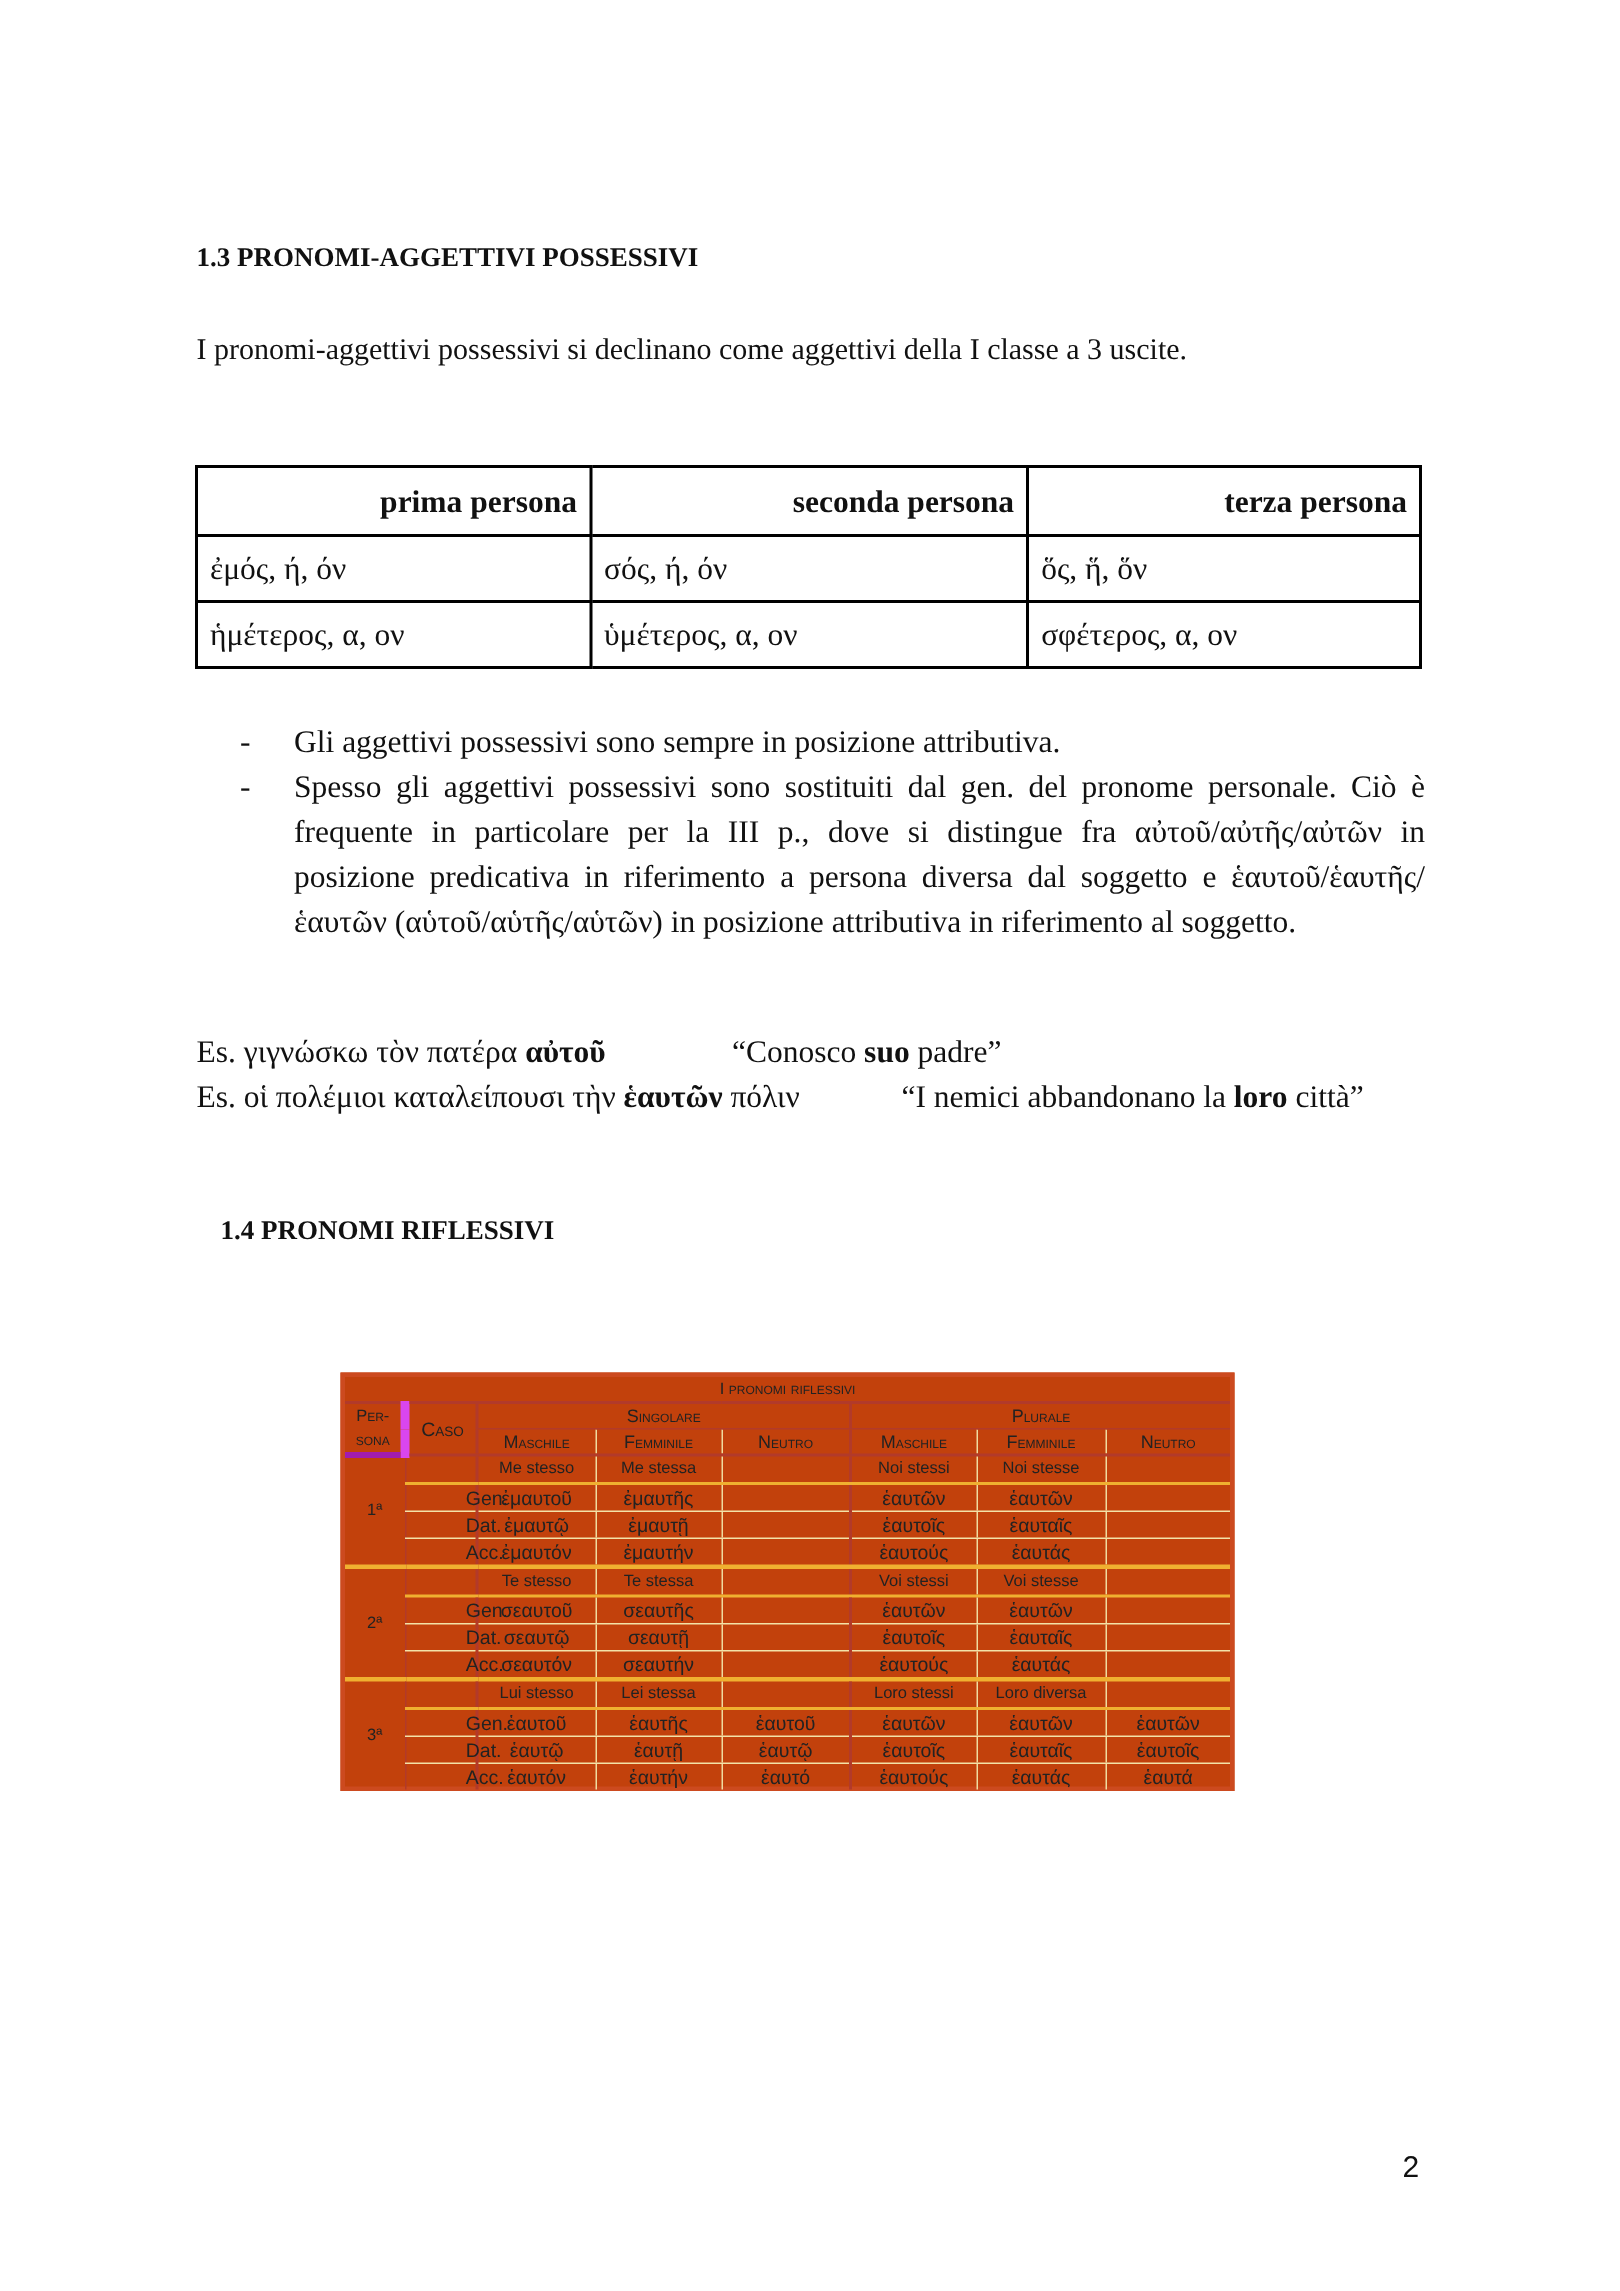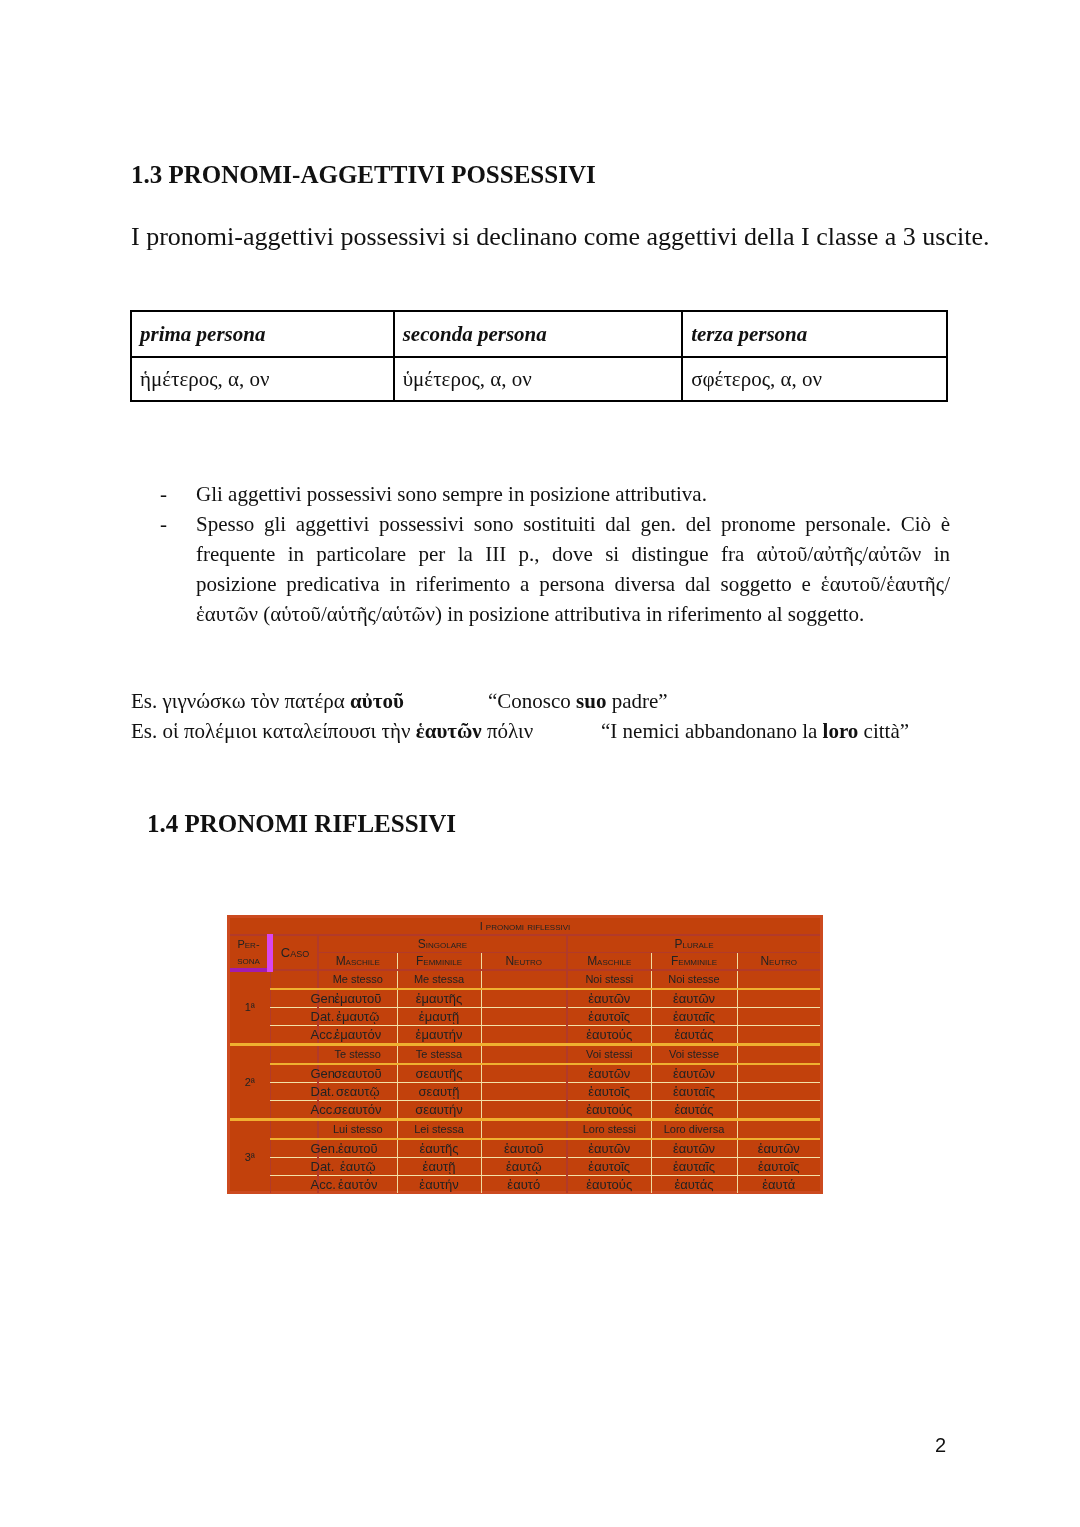--- a/index.html
+++ b/index.html
@@ -1,28 +1,28 @@
 <!DOCTYPE html>
 <html><head>
 <meta charset="utf-8">
 <style>
   html, body { margin: 0; padding: 0; background: #ffffff; }
   body { width: 1080px; height: 1527px; position: relative; overflow: hidden;
          font-family: "Liberation Serif", "DejaVu Serif", serif; color: #111; }
 
-  .h2 { position: absolute; left: 131px; font-weight: bold; font-size: 25px; }
+  .h2 { position: absolute; left: 131px; font-weight: bold; font-size: 18px; }
   #h13 { top: 161px; }
   #h14 { top: 810px; margin-left: 16px; }
 
-  .para { position: absolute; left: 131px; top: 222px; font-size: 26px; }
+  .para { position: absolute; left: 131px; top: 222px; font-size: 20px; }
 
   table.poss { position: absolute; left: 130px; top: 310px; width: 818px;
     border-collapse: collapse; font-size: 21px; }
   table.poss td, table.poss th { border: 2px solid #000; height: 42px; padding: 0 8px; }
-  table.poss th { font-weight: bold; text-align: left; height: 44px; font-style: italic; }
+  table.poss th { font-weight: bold; text-align: right; height: 44px; }
   table.poss td { text-align: left; }
 
   ul.bullets { position: absolute; left: 160px; top: 479px; width: 790px; margin: 0; padding: 0;
     list-style: none; font-size: 21px; line-height: 30px; }
   ul.bullets li { position: relative; padding-left: 36px; text-align: justify; }
   ul.bullets li .dash { position: absolute; left: 0; top: 0; }
 
   .ex { position: absolute; left: 131px; font-size: 21px; white-space: nowrap; }
   #ex1 { top: 689px; }
   #ex2 { top: 719px; }
@@ -56,20 +56,25 @@
 
 <div class="h2" id="h13">1.3 PRONOMI-AGGETTIVI POSSESSIVI</div>
 <div class="para">I pronomi-aggettivi possessivi si declinano come aggettivi della I classe a 3 uscite.</div>
 
 <table class="poss">
   <tbody>
       <tr>
     <th>prima persona</th>
     <th>seconda persona</th>
     <th>terza persona</th>
+  </tr>
+  <tr>
+    <td>ἐμός, ή, όν</td>
+    <td>σός, ή, όν</td>
+    <td>ὅς, ἥ, ὅν</td>
   </tr>
   <tr>
     <td>ἡμέτερος, α, ον</td>
     <td>ὑμέτερος, α, ον</td>
     <td>σφέτερος, α, ον</td>
   </tr>
 </tbody>
   </table>
 
 <ul class="bullets">

